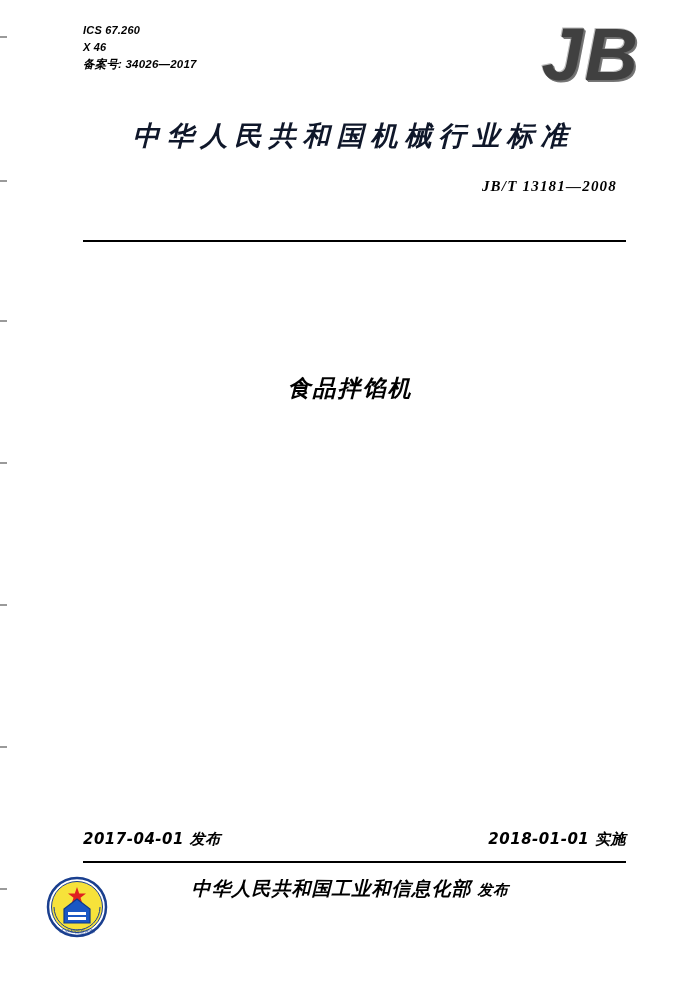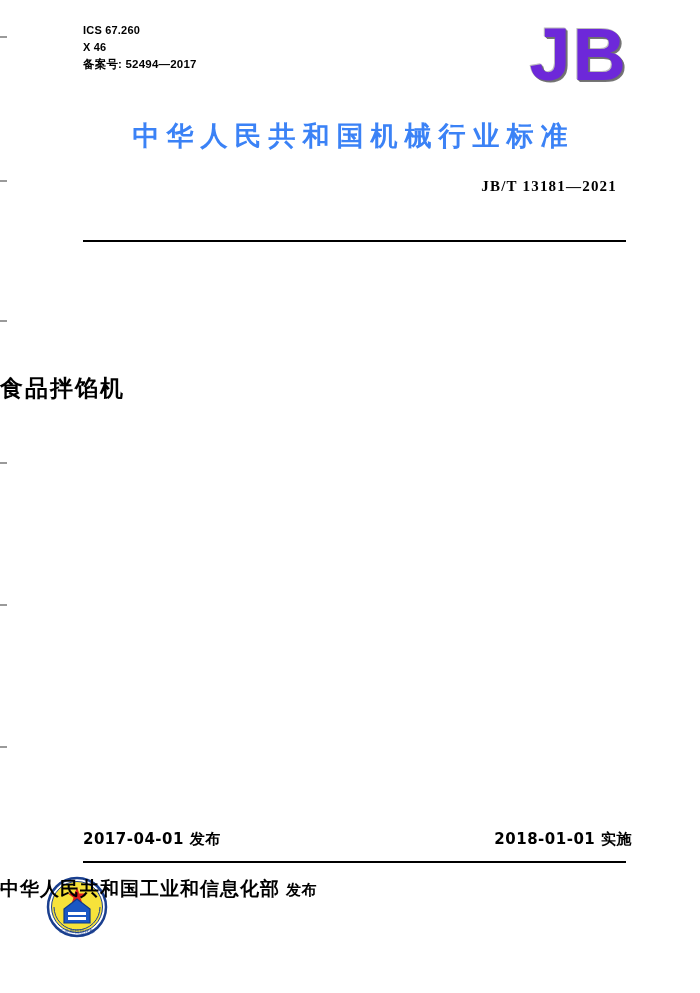--- a/index.html
+++ b/index.html
@@ -10,20 +10,21 @@
   body {
     font-family: "Liberation Sans", sans-serif;
     color: #000;
   }
   .page {
     position: relative;
     width: 700px;
     height: 971px;
     background: #ffffff;
     overflow: hidden;
+    font-style: italic;
   }
 
   
   .edge-tick {
     position: absolute;
     left: 0;
     width: 7px;
     height: 2px;
     background: #9a9a9a;
   }
@@ -39,48 +40,48 @@
     line-height: 17px;
     letter-spacing: 0.2px;
   }
   .ics-block .line-cn {
     font-size: 11.5px;
   }
 
   
   .jb-logo {
     position: absolute;
-    right: 72px;
+    right: 60px;
     top: 18px;
     font-family: "Liberation Sans", sans-serif;
     font-size: 74px;
     font-weight: bold;
     letter-spacing: 2px;
-    color: #6d28d9;
+    color: #404040;
     text-shadow:
        1px 1px 0 #6f6f6f,
        2px 2px 0 #777,
       -1px -1px 0 #bdbdbd,
        0 0 1px #888;
     line-height: 1;
   }
 
   
   .std-title {
     position: absolute;
     left: 0;
     right: 0;
     top: 118px;
     text-align: center;
     font-family: "DejaVu Sans", sans-serif;
     font-size: 27px;
     font-weight: bold;
     letter-spacing: 7px;
     padding-left: 7px;
-    color: #3b82f6;
+    color: #0f172a;
   }
 
   
   .std-number {
     position: absolute;
     right: 83px;
     top: 178px;
     font-family: "Liberation Serif", serif;
     font-size: 15px;
     font-weight: bold;
@@ -97,20 +98,21 @@
   }
   .rule-top  { top: 240px; height: 2px; }
   .rule-bottom { top: 861px; height: 2px; }
 
   
   .doc-title-cn {
     position: absolute;
     left: 0;
     right: 0;
     top: 373px;
+    text-align: center;
     font-family: "DejaVu Sans", sans-serif;
     font-size: 23px;
     font-weight: bold;
     letter-spacing: 2px;
   }
   .doc-title-en {
     position: absolute;
     left: 0;
     right: 0;
     top: 437px;
@@ -126,34 +128,35 @@
     position: absolute;
     left: 83px;
     top: 830px;
     font-family: "DejaVu Sans", sans-serif;
     font-size: 15px;
     font-weight: bold;
     letter-spacing: 0.5px;
   }
   .date-effect {
     position: absolute;
-    right: 68px;
+    right: 74px;
     top: 830px;
     font-family: "DejaVu Sans", sans-serif;
     font-size: 15px;
     font-weight: bold;
     letter-spacing: 0.5px;
   }
 
   
   .publisher {
     position: absolute;
     left: 0;
     right: 0;
     top: 876px;
+    text-align: center;
     font-family: "DejaVu Sans", sans-serif;
     font-size: 19px;
     font-weight: bold;
     letter-spacing: 1px;
   }
   .publisher .suffix {
     font-size: 15px;
     font-weight: bold;
     letter-spacing: 0.5px;
     margin-left: 6px;
@@ -177,28 +180,28 @@
   <div class="edge-tick" style="top:180px;"></div>
   <div class="edge-tick" style="top:320px;"></div>
   <div class="edge-tick" style="top:462px;"></div>
   <div class="edge-tick" style="top:604px;"></div>
   <div class="edge-tick" style="top:746px;"></div>
   <div class="edge-tick" style="top:888px;"></div>
 
   <div class="ics-block">
     <div>ICS 67.260</div>
     <div>X 46</div>
-    <div class="line-cn">备案号: 52494—2017</div>
+    <div class="line-cn">备案号: 34026—2017</div>
   </div>
 
   <div class="jb-logo">JB</div>
 
   <div class="std-title">中华人民共和国机械行业标准</div>
 
-  <div class="std-number">JB/T 13181—2021</div>
+  <div class="std-number">JB/T 13181—2008</div>
 
   <div class="rule rule-top"></div>
   <div class="rule rule-bottom"></div>
 
   <div class="doc-title-cn">食品拌馅机</div>
 
   <div class="date-issue">2017-04-01 发布</div>
   <div class="date-effect">2018-01-01 实施</div>
 
   <div class="emblem">

